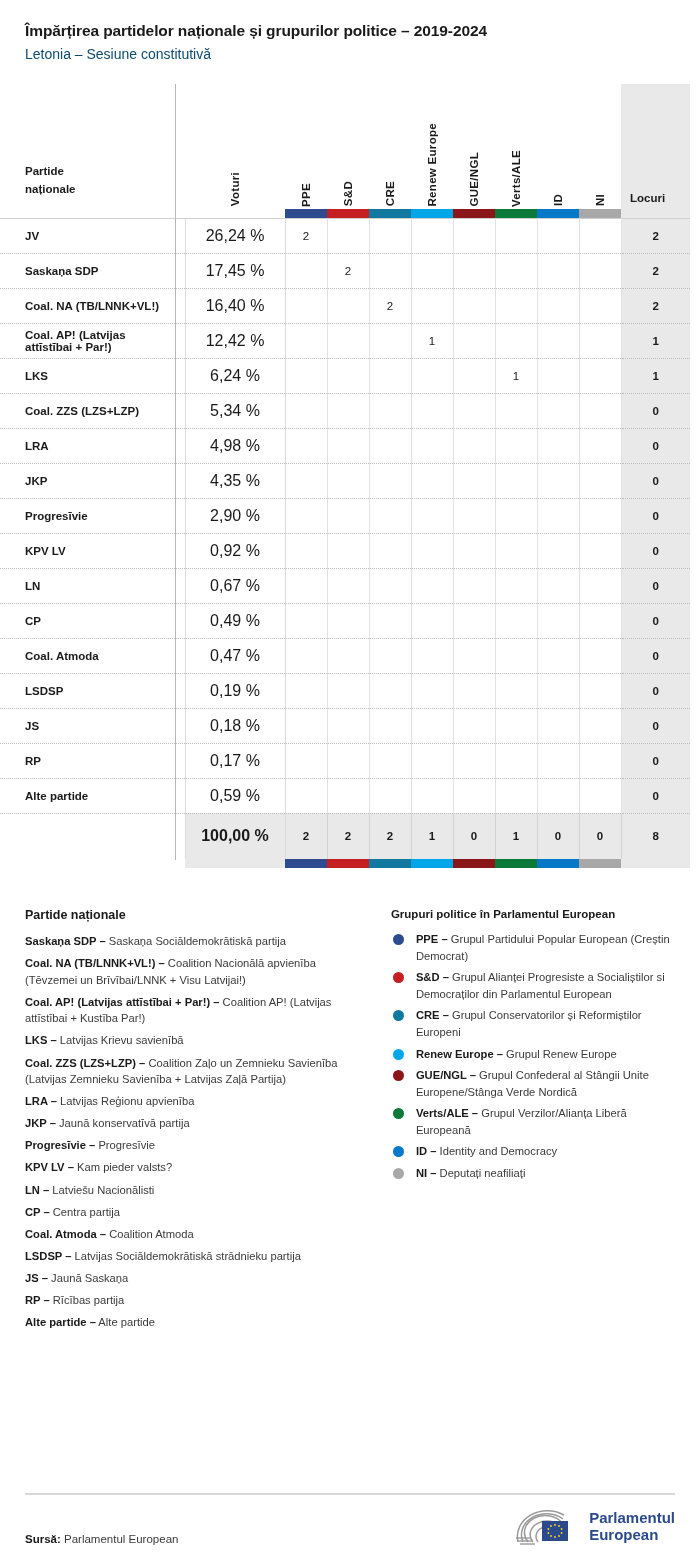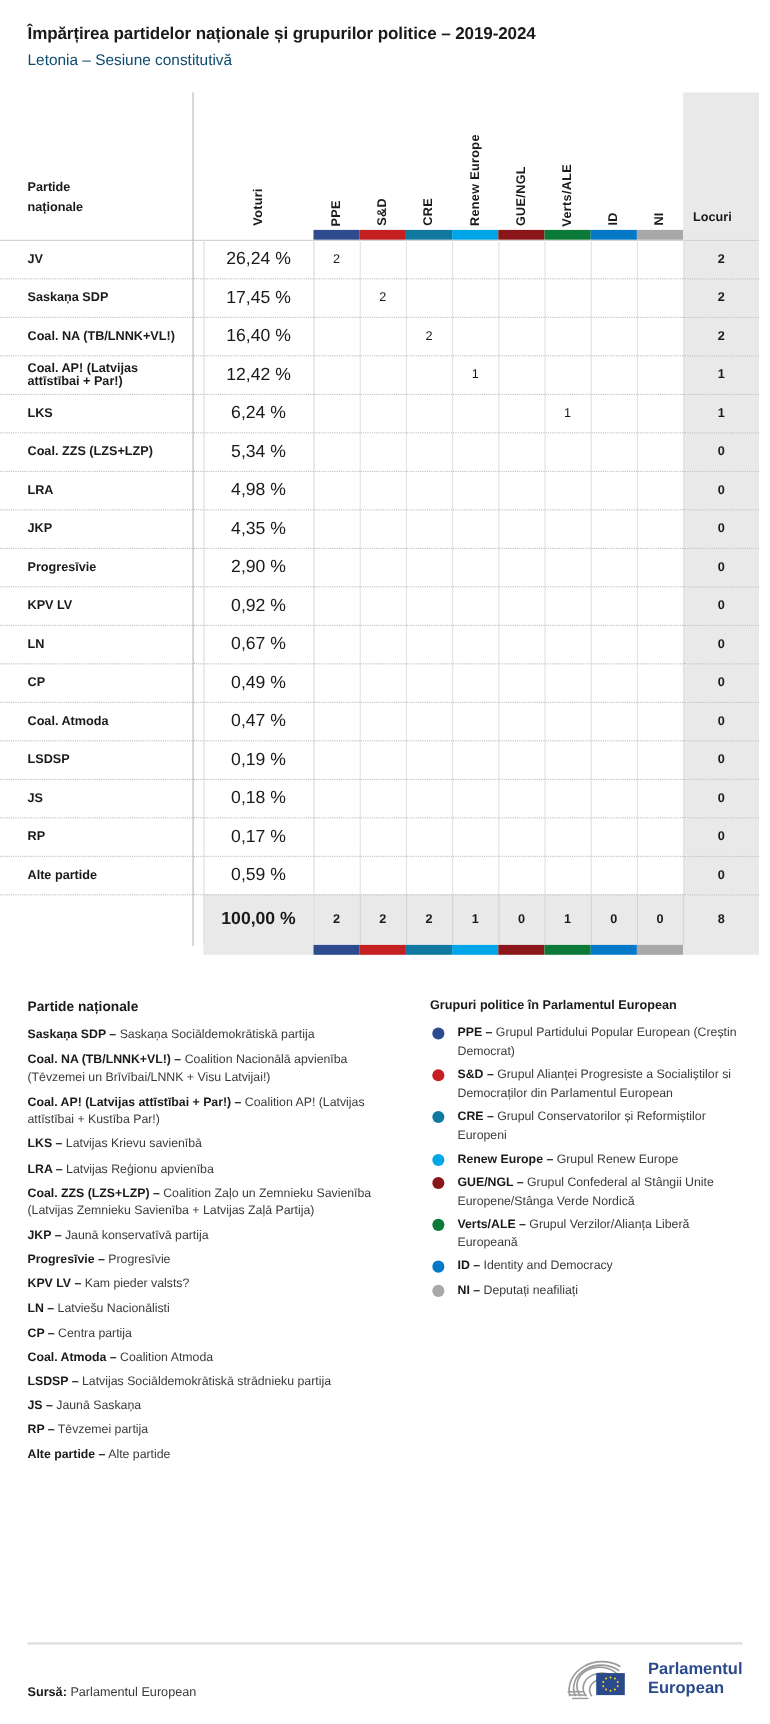--- a/index.html
+++ b/index.html
@@ -486,31 +486,31 @@
   </div>
 
   <div class="legends">
     <div class="legend-col">
       <div class="legend-title">Partide naționale</div>
       <div id="lg-parties">
           <div class="lg-item"><b>Saskaņa SDP –</b><span> Saskaņa Sociāldemokrātiskā partija</span></div>
           <div class="lg-item"><b>Coal. NA (TB/LNNK+VL!) –</b><span> Coalition Nacionālā apvienība (Tēvzemei un Brīvībai/LNNK + Visu Latvijai!)</span></div>
           <div class="lg-item"><b>Coal. AP! (Latvijas attīstībai + Par!) –</b><span> Coalition AP! (Latvijas attīstībai + Kustība Par!)</span></div>
           <div class="lg-item"><b>LKS –</b><span> Latvijas Krievu savienībā</span></div>
+          <div class="lg-item"><b>Coal. ZZS (LZS+LZP) –</b><span> Coalition Zaļo un Zemnieku Savienība (Latvijas Zemnieku Savienība + Latvijas Zaļā Partija)</span></div>
           <div class="lg-item"><b>LRA –</b><span> Latvijas Reģionu apvienība</span></div>
-          <div class="lg-item"><b>Coal. ZZS (LZS+LZP) –</b><span> Coalition Zaļo un Zemnieku Savienība (Latvijas Zemnieku Savienība + Latvijas Zaļā Partija)</span></div>
           <div class="lg-item"><b>JKP –</b><span> Jaunā konservatīvā partija</span></div>
           <div class="lg-item"><b>Progresīvie –</b><span> Progresīvie</span></div>
           <div class="lg-item"><b>KPV LV –</b><span> Kam pieder valsts?</span></div>
           <div class="lg-item"><b>LN –</b><span> Latviešu Nacionālisti</span></div>
           <div class="lg-item"><b>CP –</b><span> Centra partija</span></div>
           <div class="lg-item"><b>Coal. Atmoda –</b><span> Coalition Atmoda</span></div>
           <div class="lg-item"><b>LSDSP –</b><span> Latvijas Sociāldemokrātiskā strādnieku partija</span></div>
           <div class="lg-item"><b>JS –</b><span> Jaunā Saskaņa</span></div>
-          <div class="lg-item"><b>RP –</b><span> Tēvzemei partija</span></div>
+          <div class="lg-item"><b>RP –</b><span> Rīcības partija</span></div>
           <div class="lg-item"><b>Alte partide –</b><span> Alte partide</span></div>
         </div>
     </div>
     <div class="legend-col right">
       <div class="legend-title small">Grupuri politice în Parlamentul European</div>
       <div id="lg-groups">
           <div class="lg-row">
             <span class="dot" style="background: rgb(45, 75, 142);"></span>
             <span class="lg-text"><b>PPE –</b><span> Grupul Partidului Popular European (Creștin Democrat)</span></span>
           </div>

